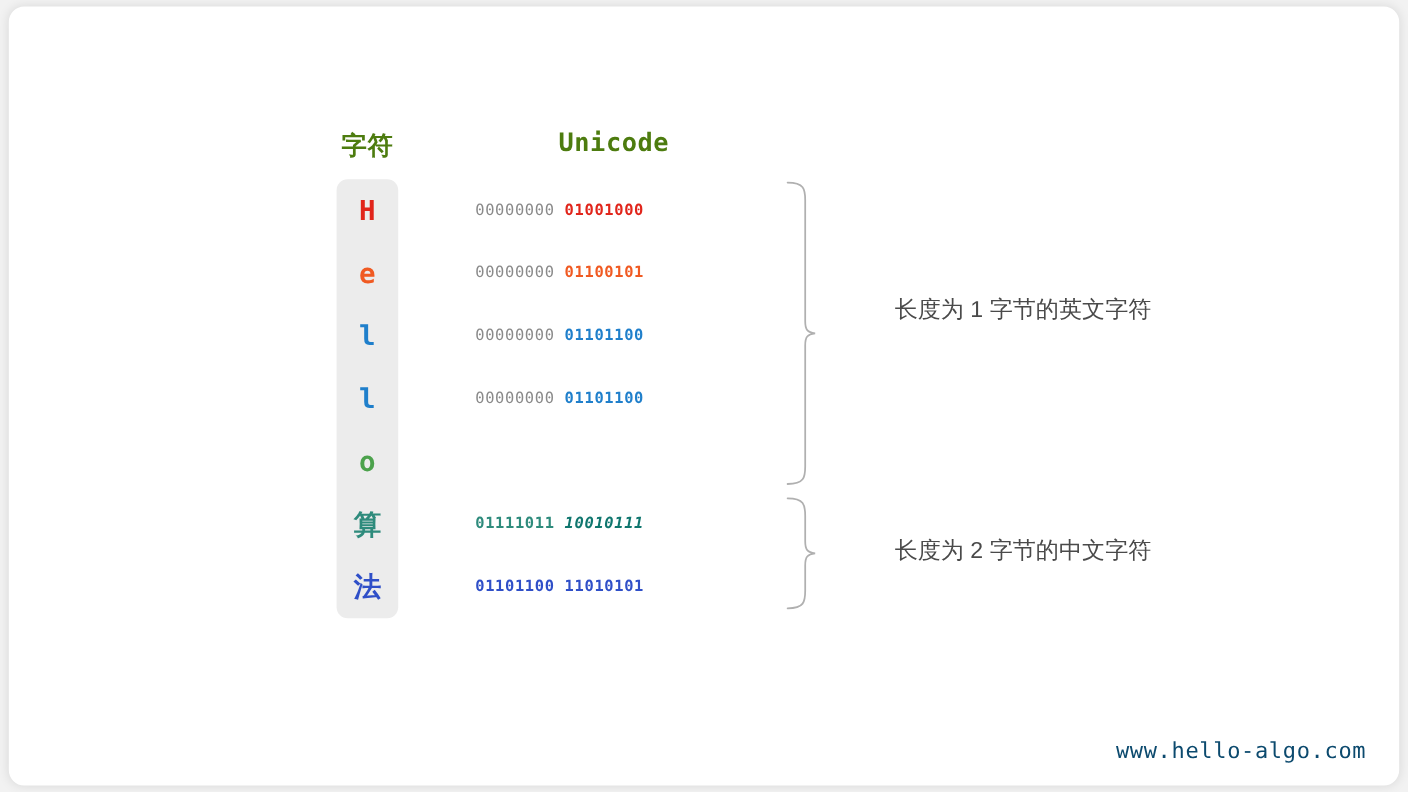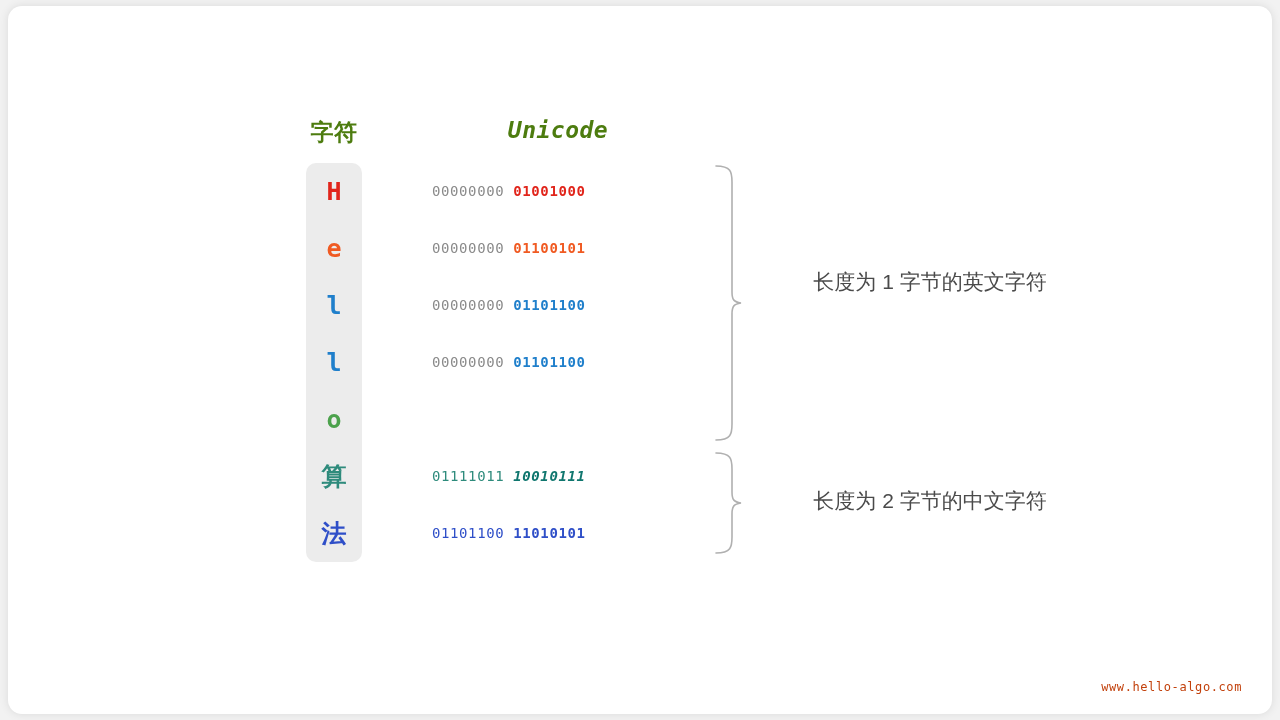--- a/index.html
+++ b/index.html
@@ -48,21 +48,20 @@
     left: 306px;
     top: 117px;
     width: 56px;
     text-align: center;
   }
   #header-unicode {
     left: 432px;
     top: 117px;
     width: 252px;
     text-align: center;
-    font-style: italic;
   }
 
   
   #char-panel {
     position: absolute;
     left: 306px;
     top: 163px;
     width: 56px;
     height: 399px;
     background: #ececec;
@@ -102,21 +101,21 @@
     font-weight: bold;
     font-size: 14px;
     letter-spacing: 0.6px;
     white-space: pre;
   }
   .bits .hi {
     font-weight: normal;
     color: #8a8a8a;
   }
   .bits .hi.strong {
-    font-weight: normal;
+    font-weight: bold;
   }
 
   
   #braces {
     position: absolute;
     left: 0;
     top: 0;
     width: 1280px;
     height: 720px;
     pointer-events: none;
@@ -147,22 +146,22 @@
     top: 483px;
     width: 340px;
   }
 
   
   #watermark {
     position: absolute;
     right: 38px;
     bottom: 26px;
     font-family: "DejaVu Sans Mono", "Liberation Mono", monospace;
-    font-size: 12px;
-    color: #c2410c;
+    font-size: 20px;
+    color: #0c4a6e;
     letter-spacing: 0.6px;
   }
 </style>
 </head>
 <body>
 
 <div id="canvas">
   <div id="card"></div>
 
   <div class="col-header" id="header-char">字符</div>

